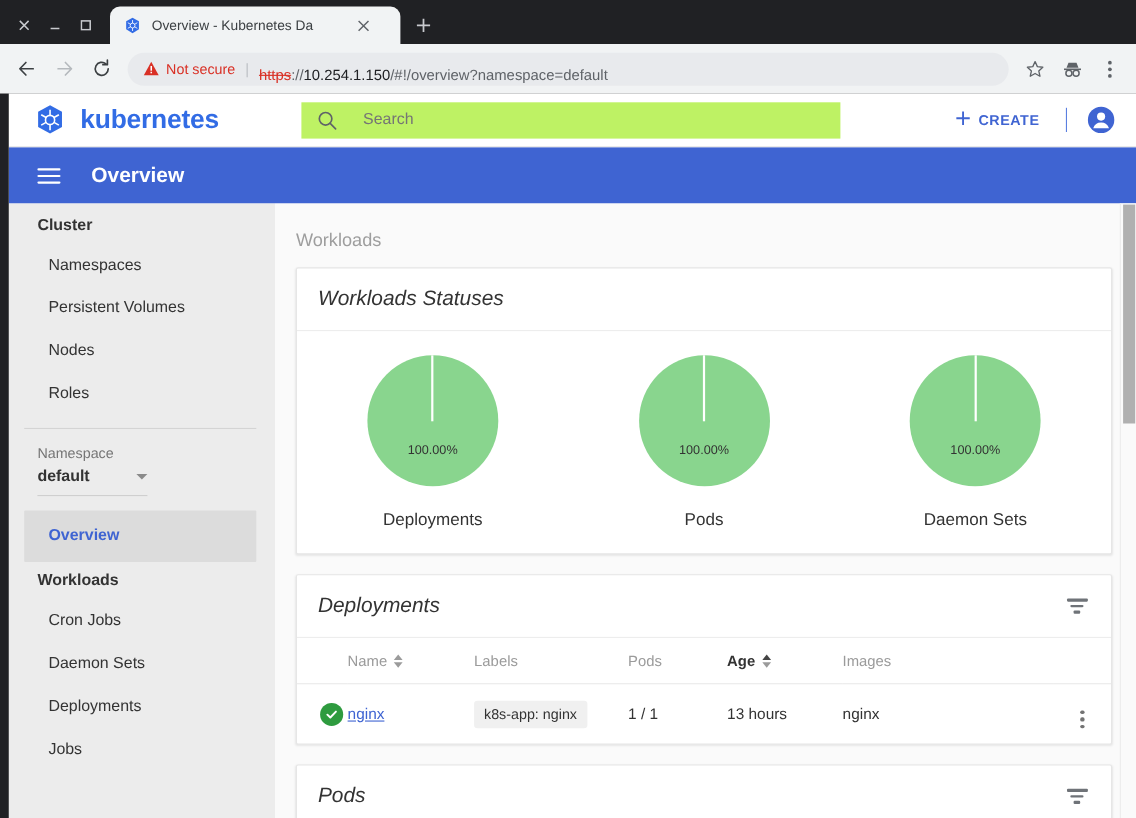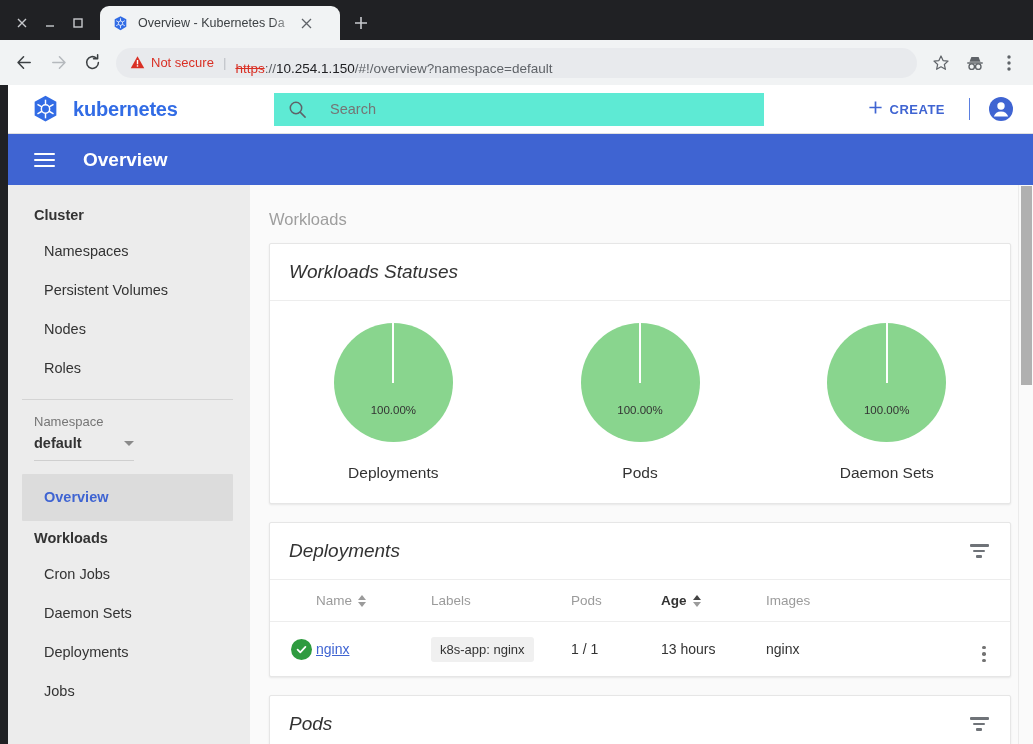--- a/index.html
+++ b/index.html
@@ -21,21 +21,21 @@
     display: flex; align-items: center; gap: 0px;
     height: 34px; padding: 0 4px 0 8px;
   }
   .winbtn {
     width: 28px; height: 30px; display: flex; align-items: center; justify-content: center;
     color: #c8cace; font-size: 12px; line-height: 1;
   }
   .winbtn svg { display:block; }
 
   .tab {
-    height: 34px; width: 240px; background: #f1f3f4; border-radius: 9px 9px 0 0;
+    height: 34px; width: 264px; background: #f1f3f4; border-radius: 9px 9px 0 0;
     display: flex; align-items: center; padding: 0 24px 0 12px; position: relative;
     margin-left: 4px;
   }
   .tab-favicon { width: 17px; height: 17px; flex: 0 0 17px; margin-right: 9px; }
   .tab-title {
     font-size: 12.5px; color: #3c4043; white-space: nowrap; overflow: hidden;
     flex: 1 1 auto; position: relative;
     -webkit-mask-image: linear-gradient(to right, #000 84%, rgba(0,0,0,0.15) 100%);
             mask-image: linear-gradient(to right, #000 84%, rgba(0,0,0,0.15) 100%);
   }
@@ -78,25 +78,25 @@
   }
 
   
   .k8s-header {
     height: 49px; background: #fff; display: flex; align-items: center;
     border-bottom: 1px solid #e0e0e0;
   }
   .brand { display: flex; align-items: center; width: 266px; padding-left: 22px; }
   .brand-logo { width: 31px; height: 31px; flex: 0 0 31px; }
   .brand-text {
-    font-size: 20px; font-weight: bold; color: #326ce5; margin-left: 12px;
+    font-size: 24px; font-weight: bold; color: #326ce5; margin-left: 12px;
     letter-spacing: -0.2px;
   }
   .searchbar {
-    width: 490px; height: 33px; background: #5eead4; display: flex; align-items: center;
+    width: 490px; height: 33px; background: #bef264; display: flex; align-items: center;
     padding: 0 14px; flex: 0 0 auto;
   }
   .search-icon { color: #5f6368; display: flex; align-items: center; }
   .search-input {
     border: none; outline: none; background: transparent; margin-left: 23px;
     font-size: 14.5px; color: #616161; font-family: inherit; width: 100%;
   }
   .search-input::placeholder { color: #757575; }
   .header-right {
     margin-left: auto; display: flex; align-items: center; padding-right: 19px; gap: 0px;
@@ -115,21 +115,21 @@
   }
   .hamburger { display: flex; flex-direction: column; gap: 4px; width: 21px; }
   .hamburger span { display: block; height: 2px; background: #fff; border-radius: 1px; }
   .toolbar-title { color: #fff; font-size: 19px; font-weight: bold; }
 
   
   .k8s-body { display: flex; height: 559px; }
 
   .sidebar {
     width: 242px; flex: 0 0 242px; background: #ececec; height: 100%;
-    overflow: hidden; padding-top: 13px;
+    overflow: hidden; padding-top: 3px;
   }
   .nav-group-title {
     font-size: 14.5px; font-weight: bold; color: #333; padding: 9px 0 9px 26px;
   }
   .nav-item {
     font-size: 14.5px; color: #333; padding: 9px 0 9px 36px; line-height: 1.45;
   }
   .nav-item.active {
     background: #dcdcdc; color: #3f64d2; font-weight: bold;
     margin: 0 17px 0 14px; padding-left: 22px; border-radius: 1px;

